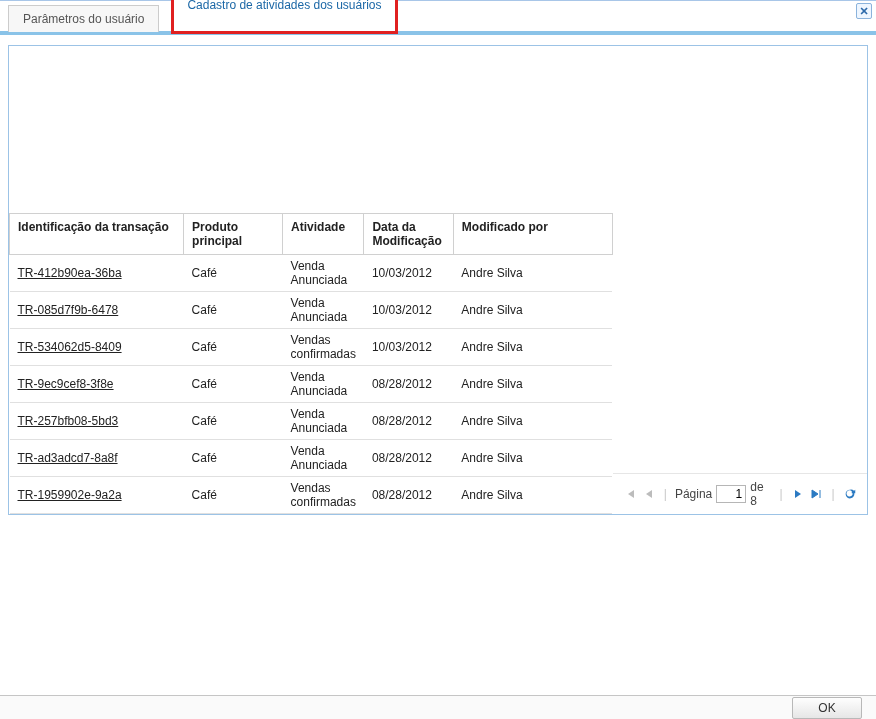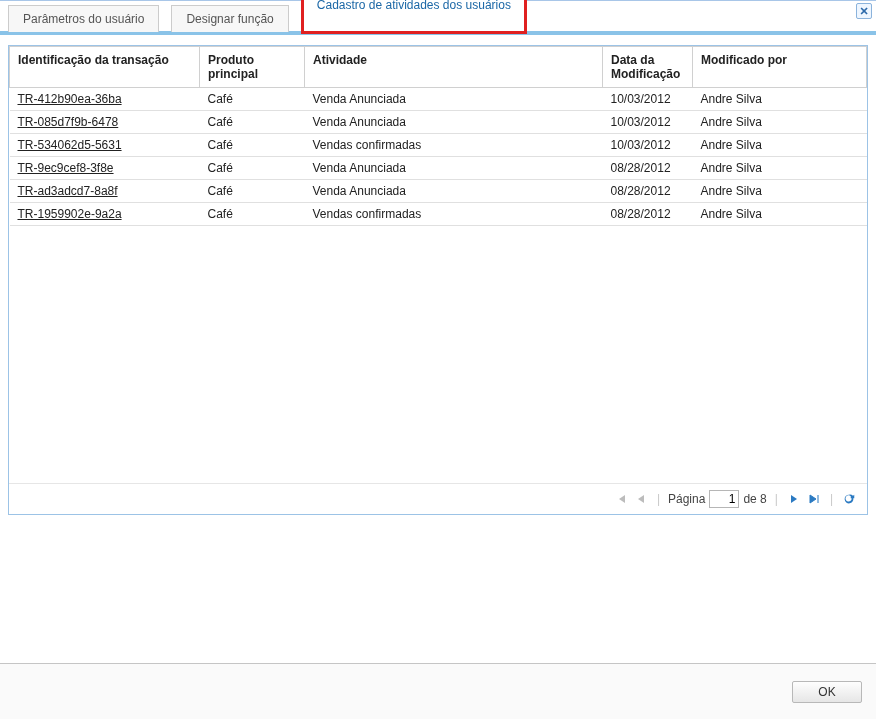--- a/index.html
+++ b/index.html
@@ -63,21 +63,22 @@
     padding: 19px 13px;
   }
   .content-outer {
     padding: 10px 8px 8px 8px;
   }
   .panel {
     border: 1px solid #9cc3e6;
     background: #fff;
     height: 470px;
     display: flex;
-    flex-direction: column;
+    flex-direction: row;
+    align-items: flex-end;
   }
   .table {
     width: 100%;
     border-collapse: collapse;
   }
   .table thead th {
     text-align: left;
     font-weight: bold;
     font-size: 12px;
     padding: 6px 8px 6px 8px;
@@ -133,21 +134,21 @@
     height: 18px;
     text-align: right;
     border: 1px solid #b6b6b6;
     padding: 1px 3px;
     font-size: 12px;
   }
   .refresh-icon svg { display:block; }
   .footer-bar {
     position: absolute;
     left: 0; right: 0; bottom: 0;
-    height: 56px;
+    height: 24px;
     border-top: 1px solid #c5c5c5;
     background: #fafafa;
     display: flex;
     align-items: center;
     justify-content: flex-end;
     padding-right: 14px;
   }
   .ok-btn {
     width: 70px;
     height: 22px;
@@ -163,21 +164,20 @@
 <body>
 
 <div class="window">
 
   <div class="close-btn">
     <span>✕</span>
   </div>
 
   <div class="tabs-strip">
     <div class="tab">Parâmetros do usuário</div>
-    <div class="tab">Designar função</div>
     <div class="tab active highlighted">Cadastro de atividades dos usuários</div>
   </div>
 
   <div class="content-outer">
     <div class="panel">
 
       <table class="table">
         <thead>
           <tr>
             <th class="col-id">Identificação da transação</th>
@@ -196,28 +196,35 @@
               <td>Andre Silva</td>
             </tr>
             <tr>
               <td class="idcell"><a>TR-085d7f9b-6478</a></td>
               <td>Café</td>
               <td>Venda Anunciada</td>
               <td>10/03/2012</td>
               <td>Andre Silva</td>
             </tr>
             <tr>
-              <td class="idcell"><a>TR-534062d5-5631</a></td>
+              <td class="idcell"><a>TR-534062d5-8409</a></td>
               <td>Café</td>
               <td>Vendas confirmadas</td>
               <td>10/03/2012</td>
               <td>Andre Silva</td>
             </tr>
             <tr>
               <td class="idcell"><a>TR-9ec9cef8-3f8e</a></td>
+              <td>Café</td>
+              <td>Venda Anunciada</td>
+              <td>08/28/2012</td>
+              <td>Andre Silva</td>
+            </tr>
+            <tr>
+              <td class="idcell"><a>TR-257bfb08-5bd3</a></td>
               <td>Café</td>
               <td>Venda Anunciada</td>
               <td>08/28/2012</td>
               <td>Andre Silva</td>
             </tr>
             <tr>
               <td class="idcell"><a>TR-ad3adcd7-8a8f</a></td>
               <td>Café</td>
               <td>Venda Anunciada</td>
               <td>08/28/2012</td>

